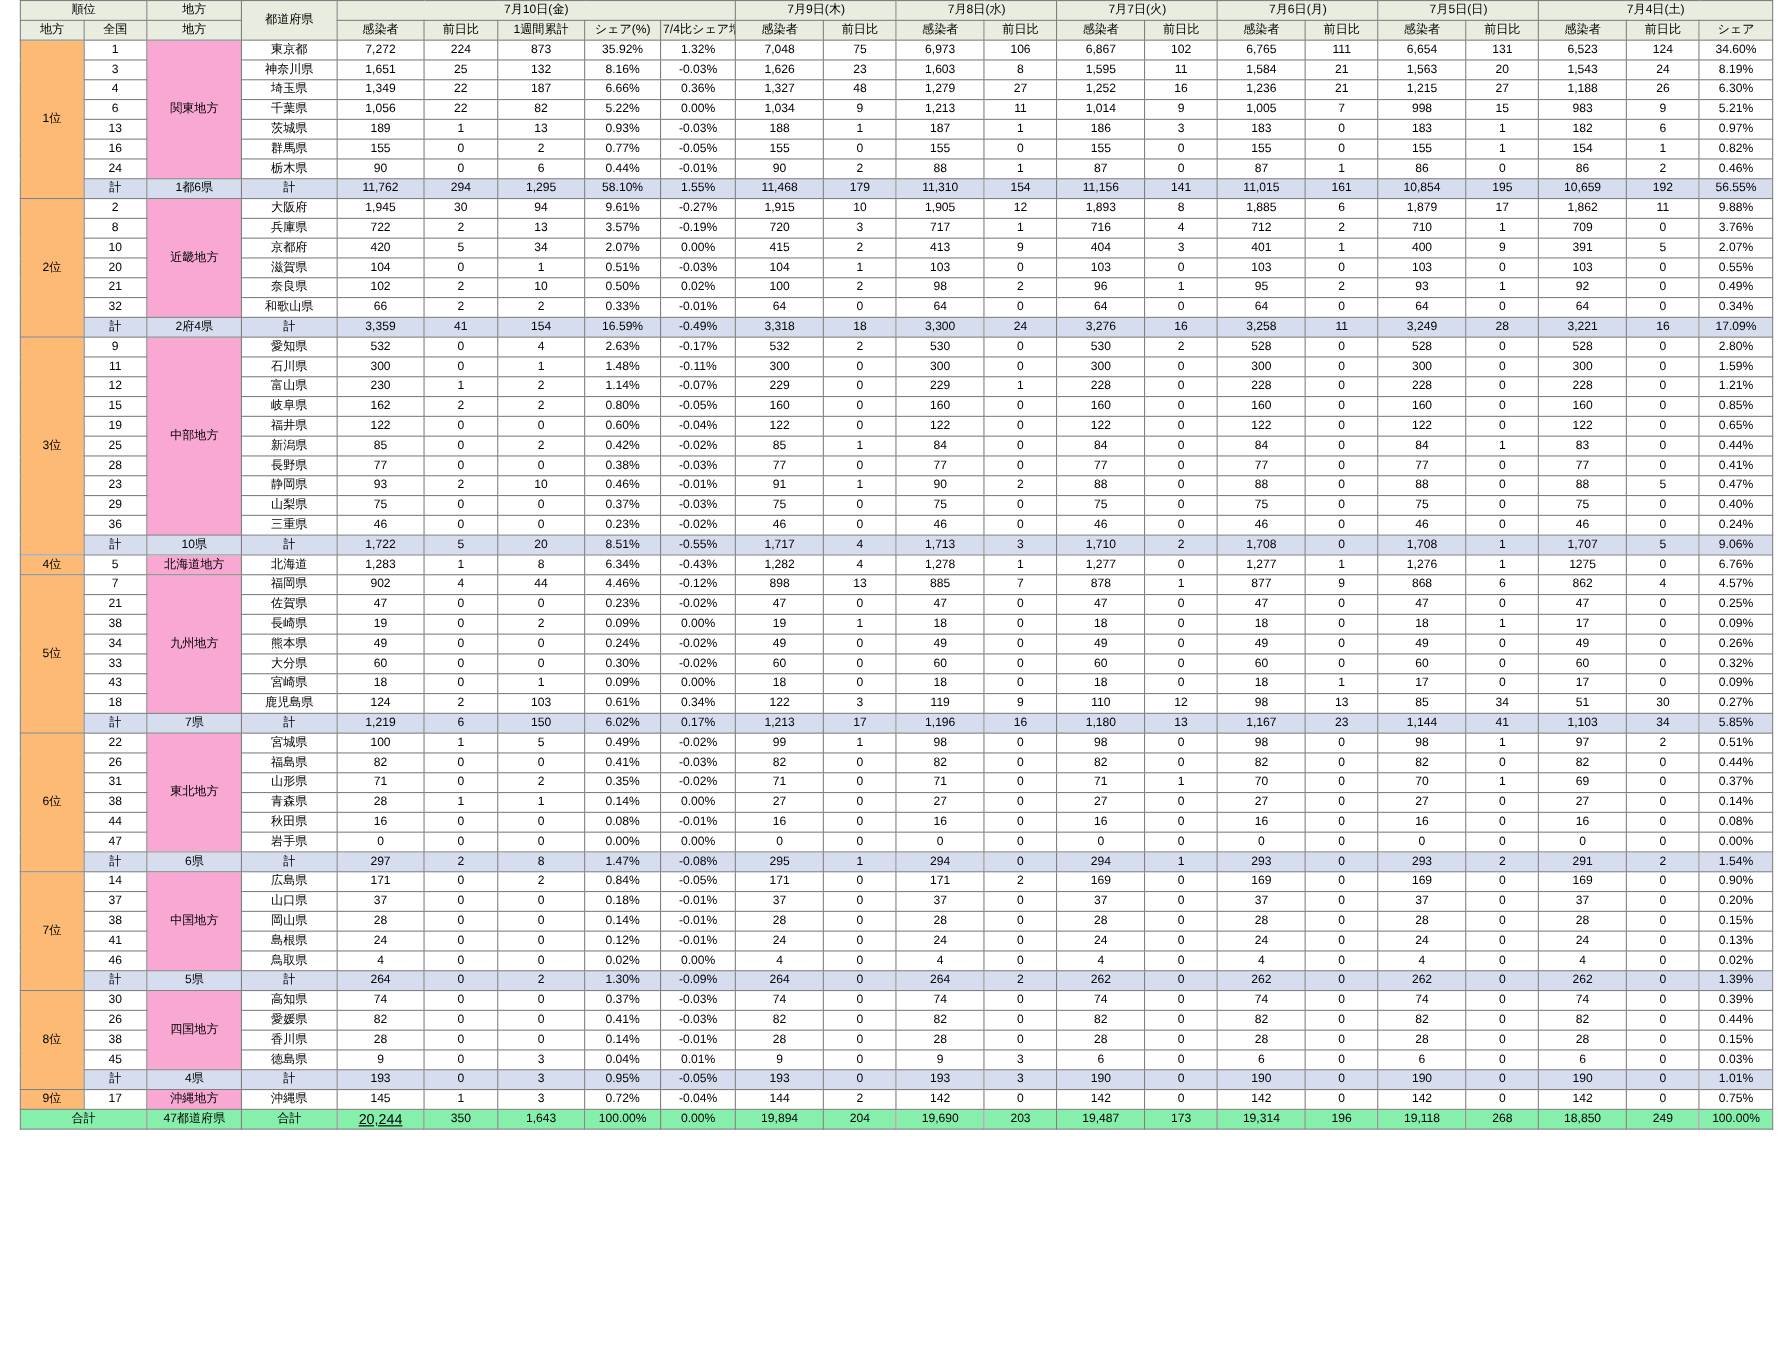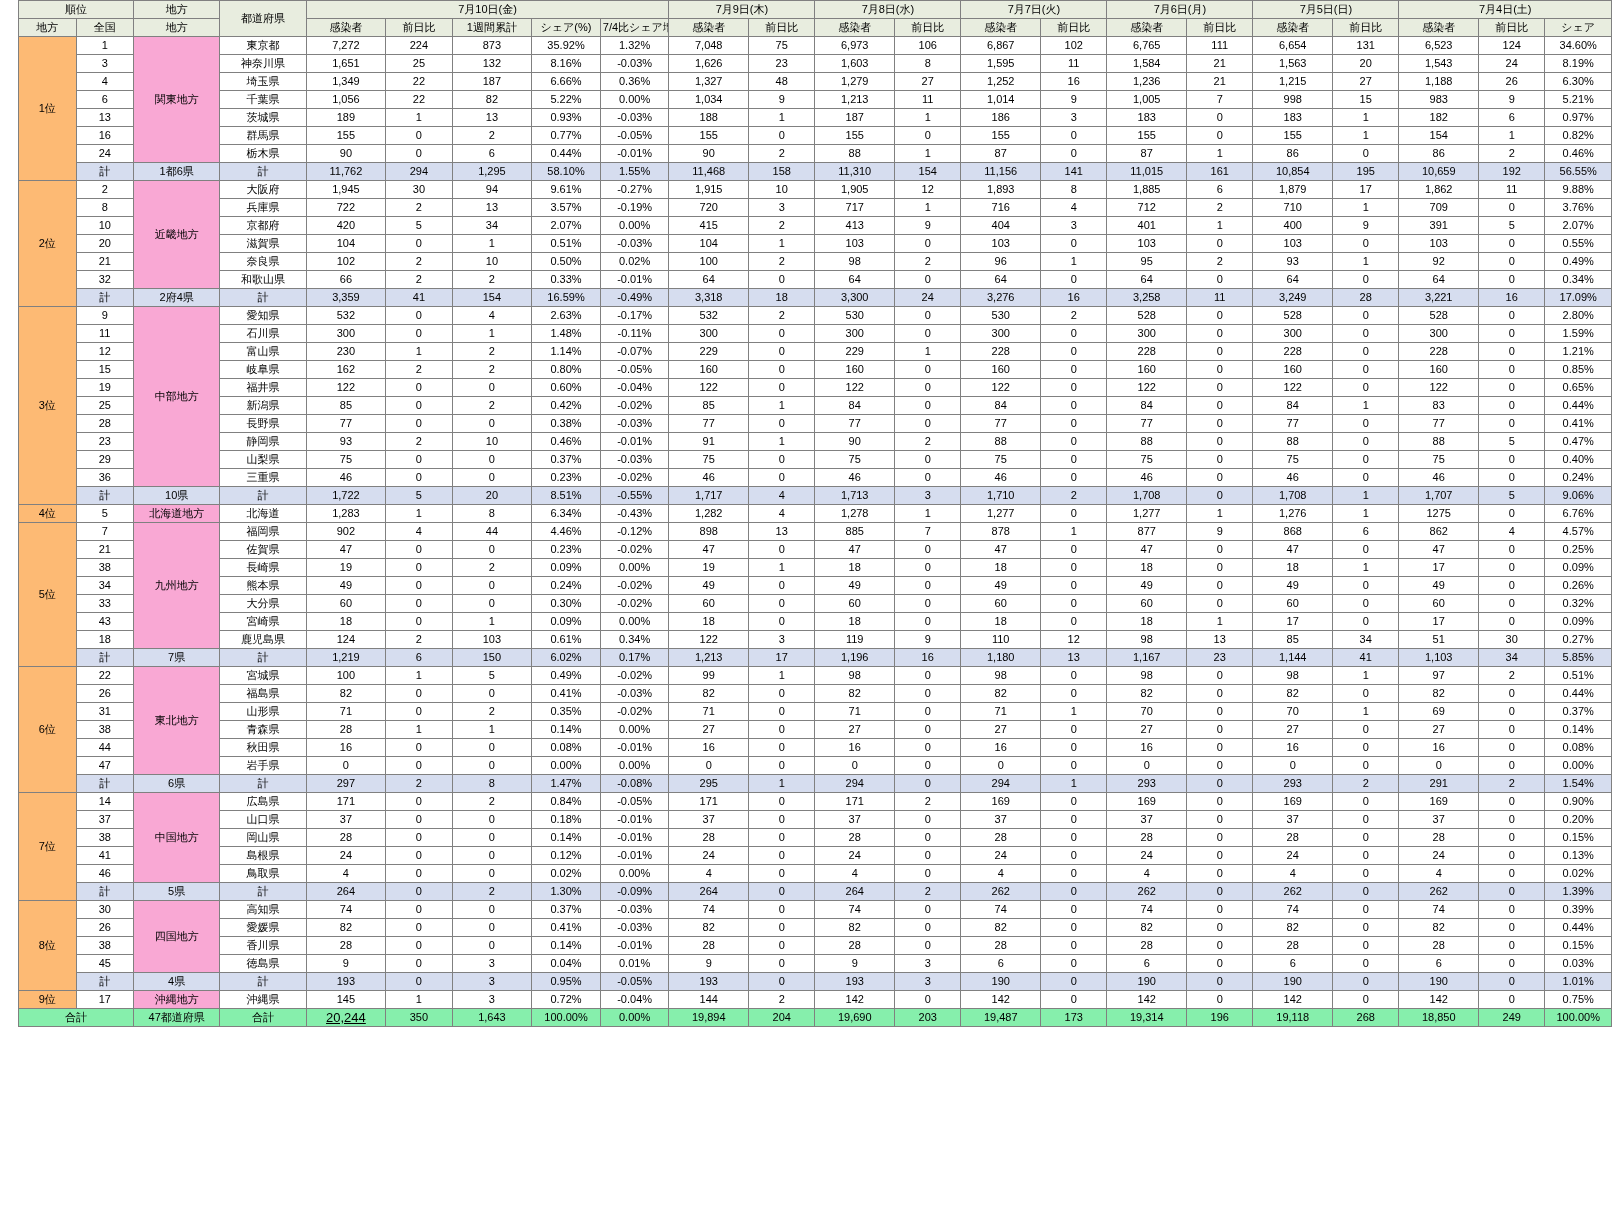--- a/index.html
+++ b/index.html
@@ -260,21 +260,21 @@
         <tr class="sum">
           <td class="ctr">計</td>
           <td class="ctr">1都6県</td>
           <td class="ctr">計</td>
           <td class="num">11,762</td>
           <td class="num">294</td>
           <td class="num">1,295</td>
           <td class="num">58.10%</td>
           <td class="num">1.55%</td>
           <td class="num">11,468</td>
-          <td class="num">158</td>
+          <td class="num">179</td>
           <td class="num">11,310</td>
           <td class="num">154</td>
           <td class="num">11,156</td>
           <td class="num">141</td>
           <td class="num">11,015</td>
           <td class="num">161</td>
           <td class="num">10,854</td>
           <td class="num">195</td>
           <td class="num">10,659</td>
           <td class="num">192</td>

